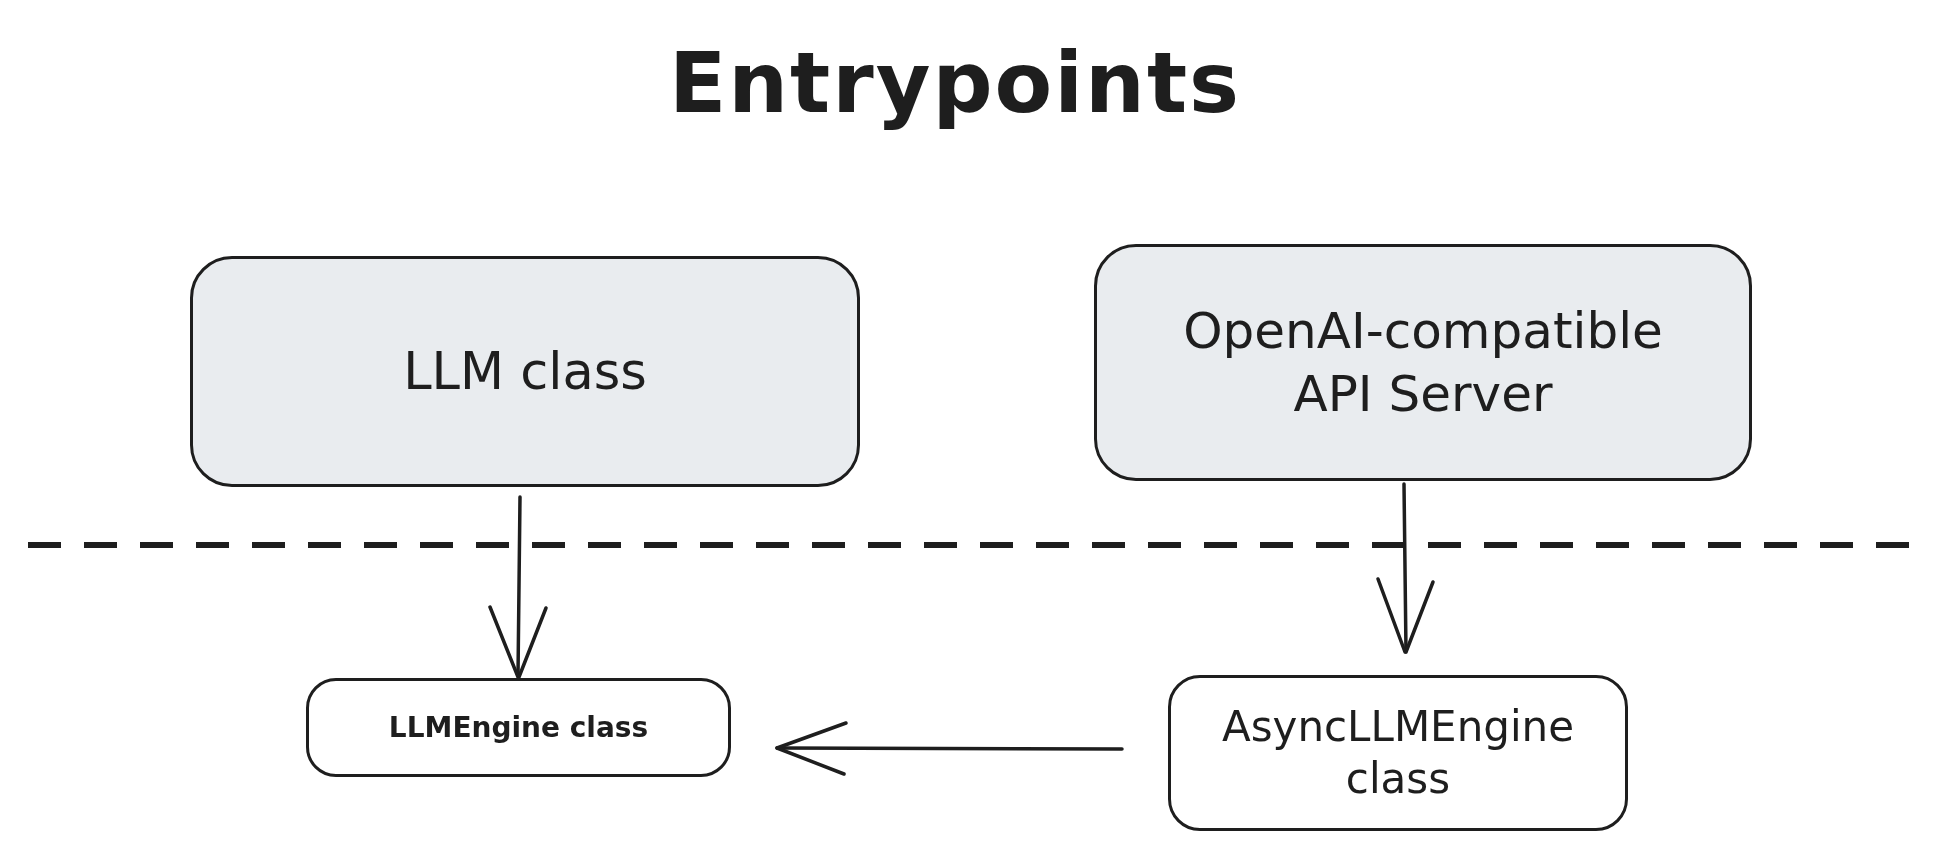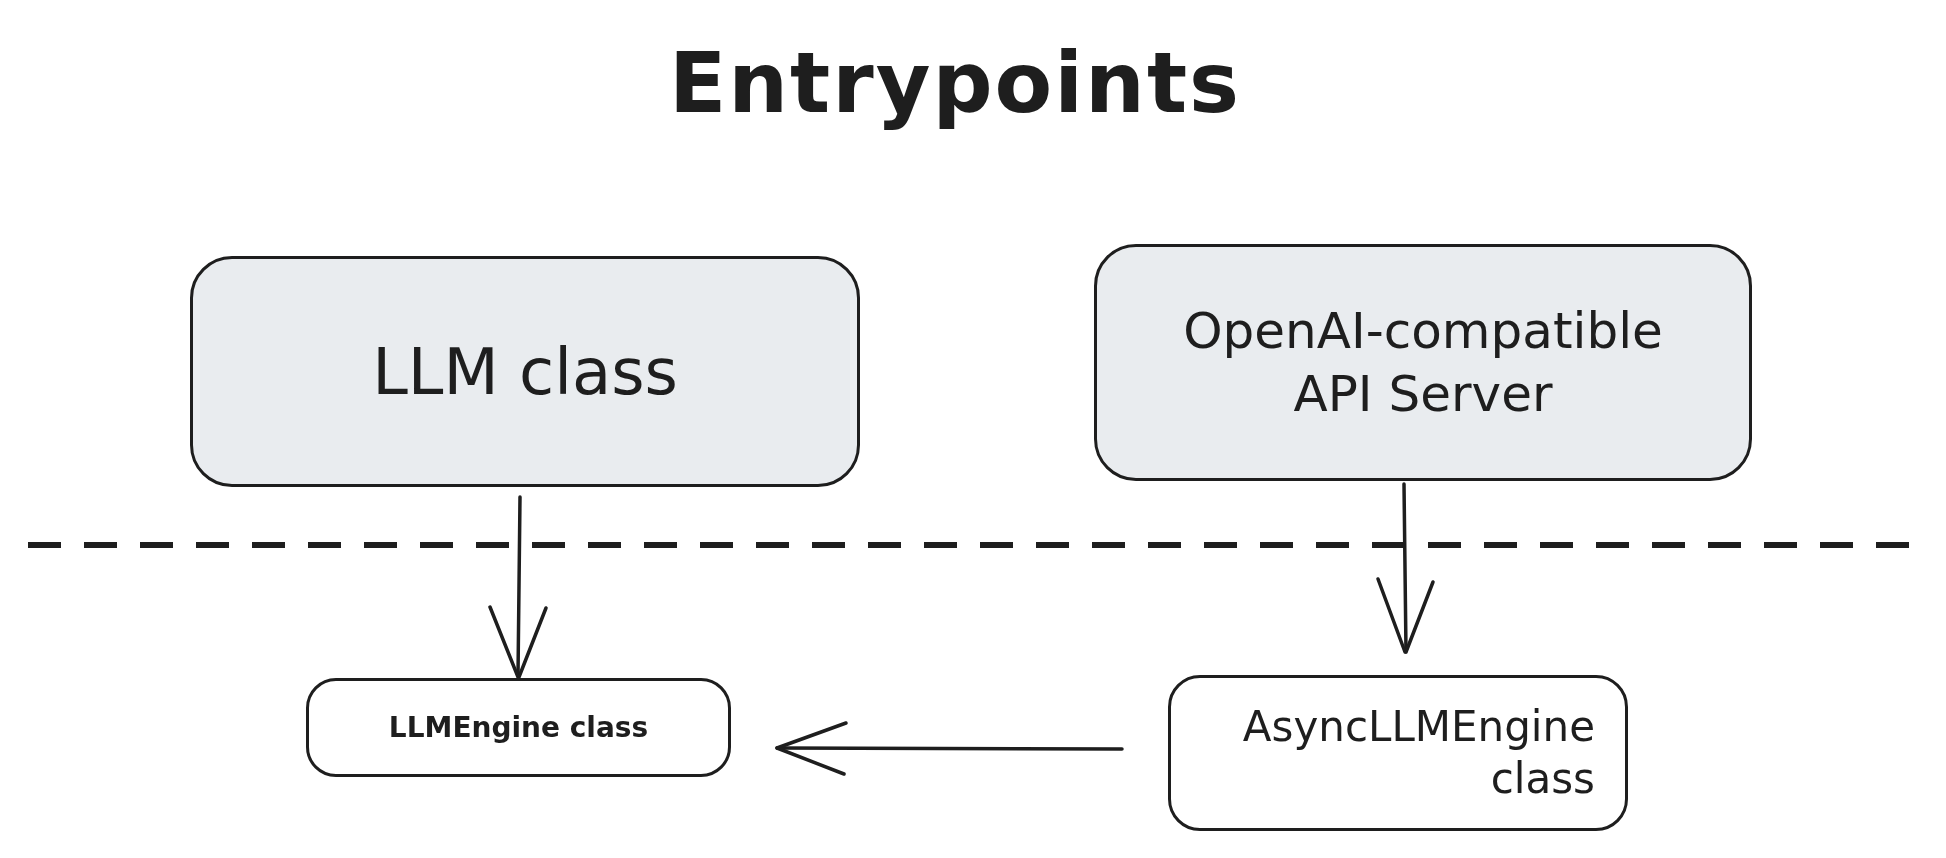--- a/index.html
+++ b/index.html
@@ -42,36 +42,35 @@
     text-align: center;
     border: 3.5px solid var(--stroke);
     color: var(--stroke);
     line-height: 1.25;
   }
   .node-gray  { background: var(--node-fill-gray); }
   .node-white { background: var(--node-fill-white); }
 
   .node-llm {
     left: 190px; top: 256px; width: 670px; height: 231px;
-    border-radius: 42px; font-size: 64px;
+    border-radius: 42px; font-size: 51px;
   }
   .node-openai {
     left: 1094px; top: 244px; width: 658px; height: 237px;
     border-radius: 42px; font-size: 50px;
     padding: 12px 40px;
   }
   .node-llmengine {
     left: 306px; top: 678px; width: 425px; height: 99px;
     border-radius: 30px; font-size: 28px; font-weight: bold;
   }
   .node-async {
     left: 1168px; top: 675px; width: 460px; height: 156px;
     border-radius: 32px; font-size: 42px;
     padding: 8px 30px;
-    text-align: right;
   }
   .edge-line { stroke: var(--stroke); stroke-width: 3.5; fill: none; stroke-linecap: round; }
   .divider-line { stroke: var(--stroke); stroke-width: 6; fill: none; }
 </style>
 </head>
 <body>
 
 <div class="canvas">
 
   <div class="diagram-title">Entrypoints</div>

